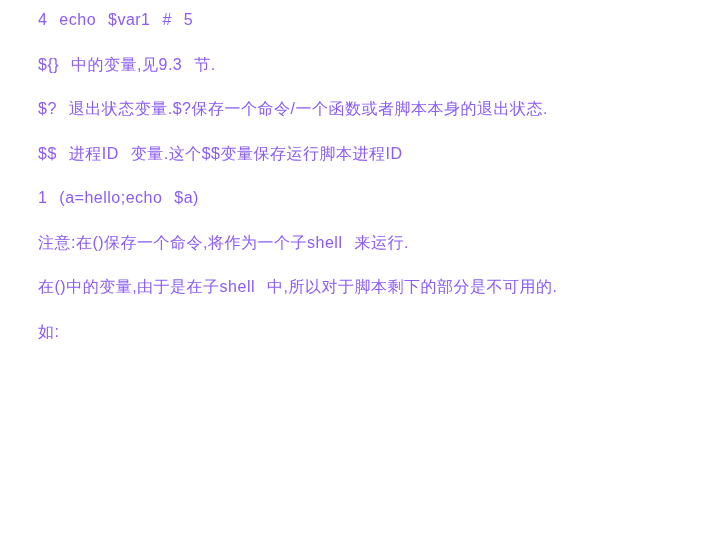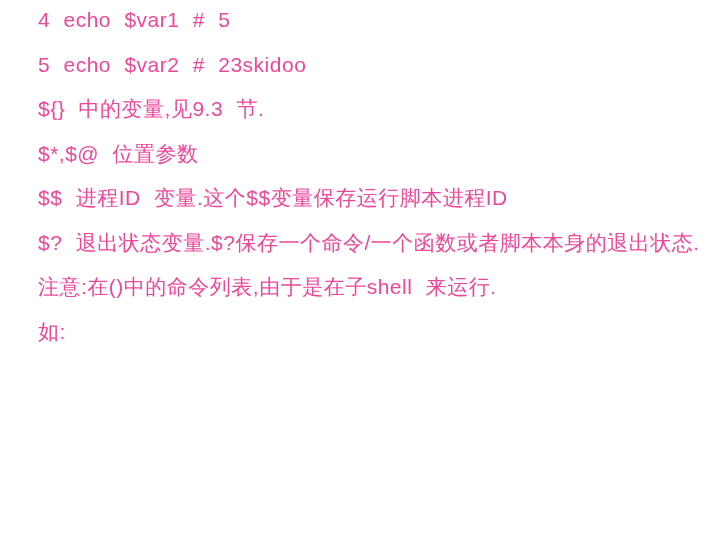--- a/index.html
+++ b/index.html
@@ -16,33 +16,33 @@
   .page {
     box-sizing: border-box;
     width: 723px;
     height: 534px;
     padding: 10px 20px 0 38px;
     background: #ffffff;
     color: #000000;
   }
   .line {
     margin: 0 0 24.5px 0;
-    font-size: 21px;
+    font-size: 16px;
     line-height: 20px;
     letter-spacing: 0.5px;
     word-spacing: 7px;
     white-space: pre;
-    color: #ec4899;
+    color: #8b5cf6;
   }
 </style>
 </head>
 <body>
 
 <div class="page">
   <p class="line">4 echo $var1 # 5</p>
-  <p class="line">5 echo $var2 # 23skidoo</p>
   <p class="line">${} 中的变量,见9.3 节.</p>
-  <p class="line">$*,$@ 位置参数</p>
+  <p class="line">$? 退出状态变量.$?保存一个命令/一个函数或者脚本本身的退出状态.</p>
   <p class="line">$$ 进程ID 变量.这个$$变量保存运行脚本进程ID</p>
-  <p class="line">$? 退出状态变量.$?保存一个命令/一个函数或者脚本本身的退出状态.</p>
-  <p class="line">注意:在()中的命令列表,由于是在子shell 来运行.</p>
+  <p class="line">1 (a=hello;echo $a)</p>
+  <p class="line">注意:在()保存一个命令,将作为一个子shell 来运行.</p>
+  <p class="line">在()中的变量,由于是在子shell 中,所以对于脚本剩下的部分是不可用的.</p>
   <p class="line">如:</p>
 </div>
 
 </body></html>

